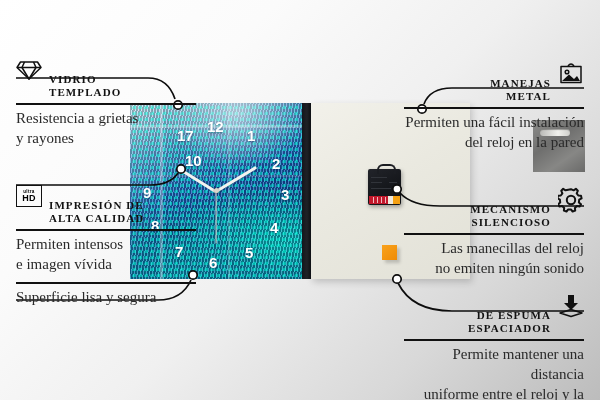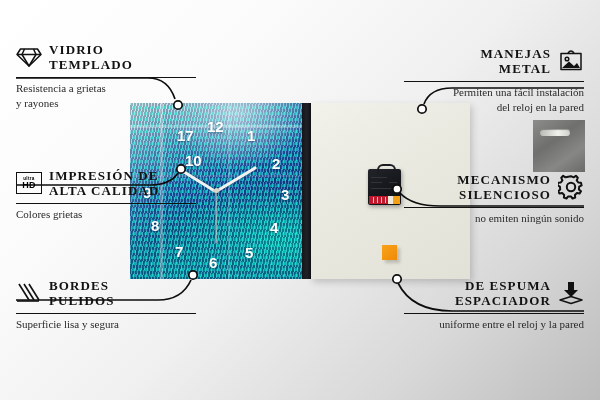--- a/index.html
+++ b/index.html
@@ -52,26 +52,26 @@
   .mech-label{position:absolute;left:1px;bottom:1px;width:31px;height:8px;
       background:linear-gradient(to right,#c2172a 0 62%,#efe9dc 62% 78%,#f4a012 78% 100%);}
   .mech-label i{position:absolute;top:1px;width:1px;height:6px;background:rgba(255,255,255,.7);}
   .spacer-foam{position:absolute;left:71px;top:142px;width:15px;height:15px;
       background:linear-gradient(140deg,#f9a21b,#ef8b06);box-shadow:3px 3px 3px rgba(0,0,0,.18);}
 
   
   .callout{position:absolute;width:180px;}
   .callout .head{display:flex;align-items:center;gap:7px;}
   .callout.right .head{flex-direction:row-reverse;}
-  .ttl{font-size:13px;font-weight:bold;letter-spacing:1.1px;color:#121212;line-height:1.18;
-       font-family:"Liberation Serif",serif;}
+  .ttl{font-size:11px;font-weight:bold;letter-spacing:1.1px;color:#121212;line-height:1.18;
+       font-family:"Liberation Serif",serif;margin-top:31px;}
   .callout.left .ttl{text-align:left;}
   .callout.right .ttl{text-align:right;}
   .rule{height:1.6px;background:#111;margin:4px 0 3px;}
-  .sub{font-size:11px;color:#2a2a2a;line-height:1.35;font-family:"Liberation Serif",serif;}
+  .sub{font-size:15px;color:#2a2a2a;line-height:1.35;font-family:"Liberation Serif",serif;}
   .callout.right .sub{text-align:right;}
   .ico{width:26px;height:26px;flex:0 0 26px;display:flex;align-items:center;justify-content:flex-end;}
   .ico svg{display:block;}
   .hdbox{width:26px;height:20px;border:1.6px solid #111;display:flex;flex-direction:column;
          align-items:center;justify-content:center;line-height:1;}
   .hdbox .u{font-size:4.6px;font-weight:bold;font-family:"Liberation Sans",sans-serif;letter-spacing:.3px;}
   .hdbox .h{font-size:9px;font-weight:bold;font-family:"Liberation Sans",sans-serif;letter-spacing:.2px;}
 
   svg.links{position:absolute;left:0;top:0;width:600px;height:400px;pointer-events:none;}
 </style>
@@ -180,41 +180,26 @@
           <span class="h">HD</span>
         </span>
       </span>
       <div class="ttl">
         <div>IMPRESIÓN DE</div>
         <div>ALTA CALIDAD</div>
       </div>
     </div>
     <div class="rule"></div>
     <div class="sub">
-      <div>Colores grietas</div>
+      <div>Permiten intensos</div>
+      <div>e imagen vívida</div>
     </div>
   </div>
 
   <div class="callout left" style="left:16px;top:278px;">
-    <div class="head">
-      <span class="ico">
-        <svg width="26" height="22" viewBox="0 0 26 22">
-          <g stroke="#111" stroke-width="1.6" fill="none">
-            <path d="M3,2 L13,18"></path>
-              <path d="M8,2 L18,18"></path>
-              <path d="M13,2 L23,18"></path>
-            <path d="M1,19 H23"></path>
-          </g>
-        </svg>
-      </span>
-      <div class="ttl">
-        <div>BORDES</div>
-        <div>PULIDOS</div>
-      </div>
-    </div>
     <div class="rule"></div>
     <div class="sub">
       <div>Superficie lisa y segura</div>
     </div>
   </div>
 
   <div class="callout right" style="left:404px;top:46px;">
     <div class="head">
       <span class="ico">
         <svg width="26" height="24" viewBox="0 0 26 24">
@@ -248,36 +233,38 @@
           </g>
         </svg>
       </span>
       <div class="ttl">
         <div>MECANISMO</div>
         <div>SILENCIOSO</div>
       </div>
     </div>
     <div class="rule"></div>
     <div class="sub">
+      <div>Las manecillas del reloj</div>
       <div>no emiten ningún sonido</div>
     </div>
   </div>
 
   <div class="callout right" style="left:404px;top:278px;">
     <div class="head">
       <span class="ico">
         <svg width="26" height="24" viewBox="0 0 26 24">
           <path d="M10,1 h6 v8 h4 l-7,7 l-7,-7 h4 z" fill="#111"></path>
           <path d="M13,15.5 L24,19 L13,22.5 L2,19 Z" fill="none" stroke="#111" stroke-width="1.5" stroke-linejoin="round"></path>
         </svg>
       </span>
       <div class="ttl">
         <div>DE ESPUMA</div>
         <div>ESPACIADOR</div>
       </div>
     </div>
     <div class="rule"></div>
     <div class="sub">
+      <div>Permite mantener una distancia</div>
       <div>uniforme entre el reloj y la pared</div>
     </div>
   </div>
 
 </div>
 
 </body></html>

